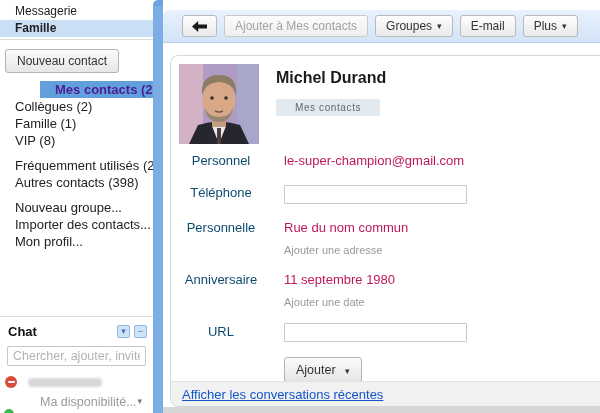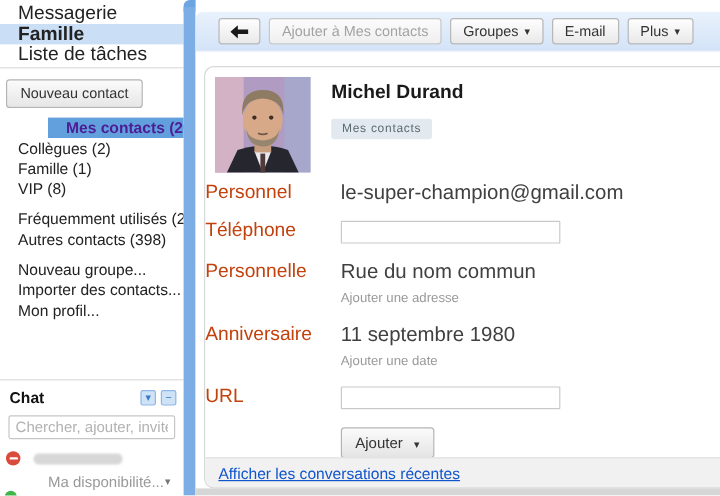--- a/index.html
+++ b/index.html
@@ -8,21 +8,21 @@
     position: relative;
     font-family: "Liberation Sans", sans-serif;
     background: #ffffff;
     overflow: hidden;
     color: #222;
   }
 
   
   .sidebar { position:absolute; left:0; top:0; width:153px; height:413px; background:#fff; }
   .nav { padding-top:3px; }
-  .nav-item { height:17px; line-height:17px; padding-left:15px; font-size:16px; color:#222; cursor:pointer; }
+  .nav-item { height:17px; line-height:17px; padding-left:15px; font-size:12px; color:#222; cursor:pointer; }
   .nav-item.active { background:#cadef5; font-weight:bold; }
   .sb-divider { border-top:1px solid #ddd; margin-top:2px; }
   .new-contact-wrap { padding:9px 0 8px 5px; }
   .sb-btn {
     font-family:"Liberation Sans",sans-serif;
     font-size:12px; color:#333;
     padding:4px 11px;
     background:linear-gradient(#fbfbfb,#e6e6e6);
     border:1px solid #b4b4b4; border-radius:3px;
     cursor:pointer;
@@ -89,27 +89,27 @@
     background:#fff; border:1px solid #d8d8d8; border-radius:8px;
     overflow:hidden;
   }
   .card-header { display:flex; padding:8px 0 0 8px; height:90px; }
   .photo { width:80px; height:80px; flex:none; overflow:hidden; }
   .head-info { margin-left:17px; padding-top:5px; }
   .contact-name { font-size:16px; font-weight:bold; color:#1a1a1a; }
   .group-badge {
     display:inline-block; margin-top:12px;
     font-size:10px; letter-spacing:0.6px; color:#5d6b73;
-    background:#e3eaef; border-radius:2px; padding:3px 9px;
+    background:#e3eaef; border-radius:2px; padding:3px 19px;
   }
 
   .fields { padding-top:6px; }
   .field-row { display:flex; margin-bottom:15px; }
-  .field-label { width:100px; flex:none; text-align:left; margin-right:13px; font-size:16px; color:#c2410c; line-height:17px; }
-  .field-value { font-size:17px; color:#404040; line-height:17px; cursor:text; }
+  .field-label { width:100px; flex:none; text-align:center; margin-right:13px; font-size:13px; color:#0c4a6e; line-height:17px; }
+  .field-value { font-size:13px; color:#be185d; line-height:17px; cursor:text; }
   .add-link { margin-top:8px; font-size:11px; color:#999; cursor:pointer; }
   .field-input {
     width:183px; height:19px; border:1px solid #c9c9c9; border-radius:1px;
     font-family:"Liberation Sans",sans-serif; font-size:12px; padding:0 4px; outline:none;
   }
   .add-btn-row { margin:3px 0 0 113px; }
   .add-btn {
     font-family:"Liberation Sans",sans-serif;
     font-size:12.5px; color:#333; padding:5px 11px;
     background:linear-gradient(#fbfbfb,#e4e4e4);
@@ -127,23 +127,20 @@
 </head>
 <body>
 
 <div class="sidebar">
   <div class="nav">
     <div class="nav-item">
       <span>Messagerie</span>
     </div>
     <div class="nav-item active">
       <span>Famille</span>
-    </div>
-    <div class="nav-item">
-      <span>Liste de tâches</span>
     </div>
   </div>
   <div class="sb-divider"></div>
 
   <div class="new-contact-wrap">
     <button class="sb-btn">Nouveau contact</button>
   </div>
 
   <div class="groups">
     <div class="group-item selected">Mes contacts (20)</div>

